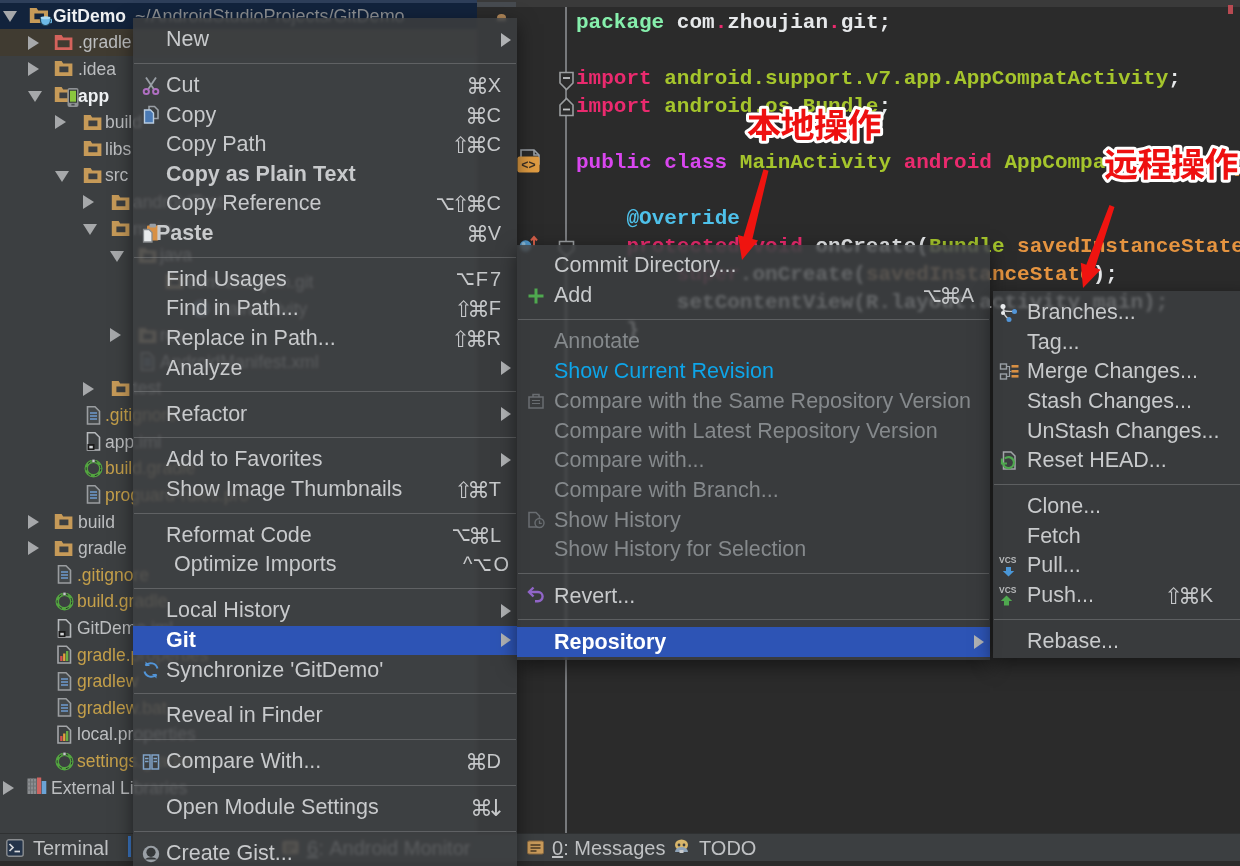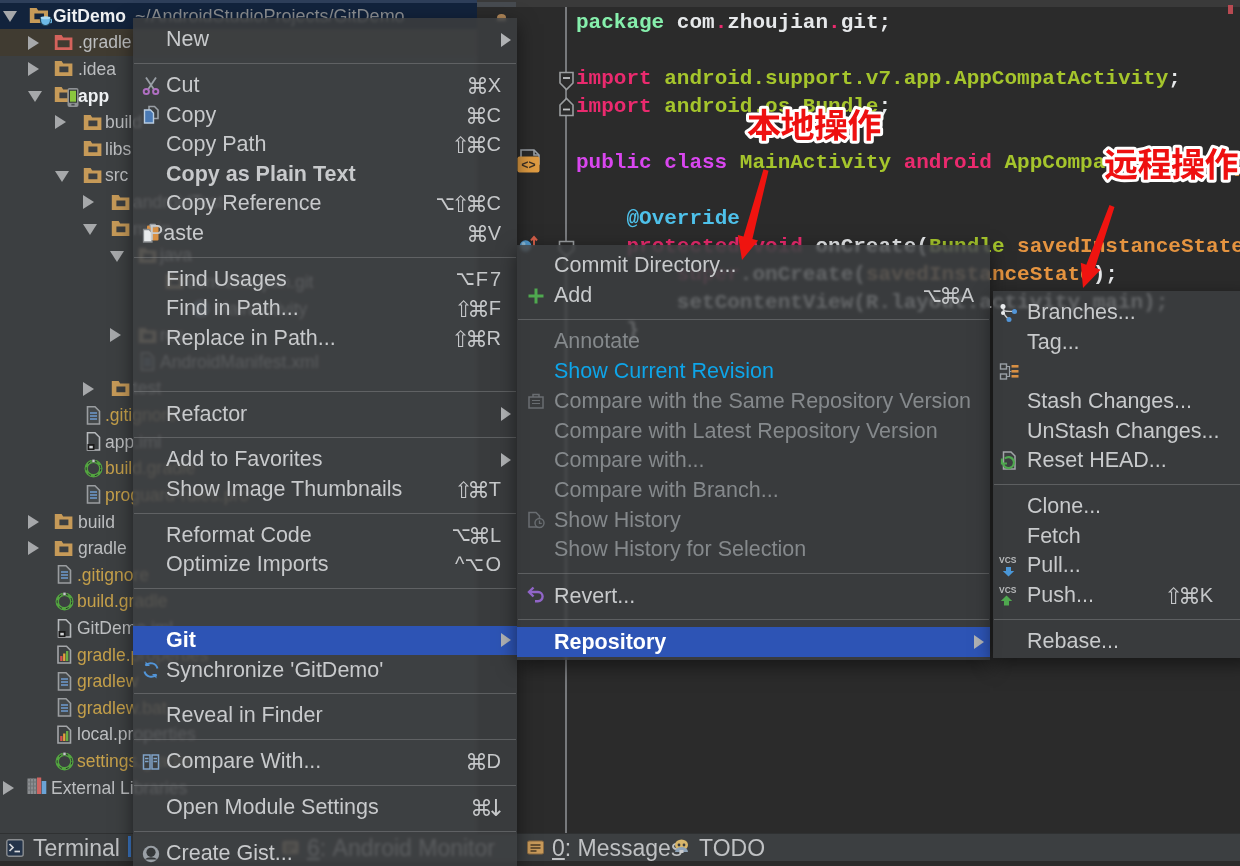--- a/index.html
+++ b/index.html
@@ -20,21 +20,21 @@
 .menu {position:absolute;background:rgba(61,64,67,0.78);-webkit-backdrop-filter:blur(1.5px) saturate(0.35);backdrop-filter:blur(1.5px) saturate(0.35);z-index:10;box-shadow:0 6px 18px rgba(0,0,0,0.5)}
 .mi {position:absolute;left:0;width:100%}
 .ml {position:absolute;top:0;height:100%;display:flex;align-items:center;font-size:21.5px;white-space:pre}
 .msc {position:absolute;top:0;height:100%;display:flex;align-items:center;font-size:20px;color:#c6c8ca;gap:1px}
 .msc span {margin-left:1px}
 .mic {position:absolute;top:50%;transform:translateY(-50%);width:22px;height:22px;display:flex;align-items:center;justify-content:center}
 .marr {position:absolute;right:6px;top:50%;margin-top:-7px;width:0;height:0;border-top:7px solid transparent;border-bottom:7px solid transparent;border-left:10px solid #b0b2b4}
 .msep {position:absolute;left:1px;right:1px;height:1px;background:rgba(130,132,134,0.5)}
 #bottombar {position:absolute;left:0;top:833px;width:1240px;height:28px;background:#3c3f41;z-index:5;border-top:1px solid #2f3132}
 #statusstrip {position:absolute;left:0;top:861px;width:1240px;height:5px;background:#2b2b2b;z-index:5}
-.bb {position:absolute;top:0;height:28px;display:flex;align-items:center;font-size:23px;color:#bfc1c3}
+.bb {position:absolute;top:0;height:28px;display:flex;align-items:center;font-size:20px;color:#bfc1c3}
 .ann {position:absolute;z-index:55}
 </style></head><body>
 <div id="stage">
 <div id="tree">
       <div class="trow" style="top:2.7px;background:#12233c;">
         <div class="tri-v" style="left:3px;top:8.3px"></div>
         <div class="ti" style="left:28px"><svg width="24" height="23" viewBox="0 0 24 23">
             <path fill-rule="evenodd" d="M1.8 18 V3 H8.6 L10.2 5.6 H20 V18 Z M6.4 8.6 H16 V14.2 H6.4 Z" fill="#c69a58"></path>
             <path d="M12.5 12.5 h10 v3.2 a5 4.8 0 0 1 -10 0 Z" fill="#6cb8e6" stroke="#24465a" stroke-width="1.2"></path>
             <ellipse cx="17.5" cy="12.8" rx="4.8" ry="1.5" fill="#a8d8f2"></ellipse>
@@ -372,21 +372,21 @@
         </div>
       </div>
       <div class="mi" style="top:200.7px;height:29.6px;">
         <div class="mic" style="left:7px">
           <svg width="20" height="20" viewBox="0 0 20 20">
             <rect x="6" y="2.5" width="11.5" height="15" rx="1" fill="#d89044"></rect>
             <rect x="8.5" y="0.8" width="6.5" height="3.6" rx="1" fill="#9aa0a6"></rect>
             <path d="M2.5 6.5 H8 L11 9.5 V19 H2.5 Z" fill="#e8eaec" stroke="#878a8d" stroke-width="1.3"></path>
           </svg>
         </div>
-        <div class="ml" style="left:16px;color:#c8cacc;font-weight:normal">Paste</div>
+        <div class="ml" style="left:23px;color:#c8cacc;font-weight:bold">Paste</div>
         <div class="msc" style="right:16px">
           <svg class="ks" style="width:17.0px;height:17px;vertical-align:-1px" viewBox="0 0 17.00 17">
             <path fill="#c6c8ca" transform="translate(-2.70,17.01) scale(0.01094,-0.01094)" d="M876 630H1172V926H876ZM876 482V312Q876 184 783.5 92.5Q691 1 561.0 1.0Q431 1 339.0 93.0Q247 185 247 316Q247 444 339.0 537.0Q431 630 558 630H728V926H558Q431 926 339.0 1019.0Q247 1112 247 1241Q247 1371 339.0 1463.0Q431 1555 561.0 1555.0Q691 1555 783.5 1463.5Q876 1372 876 1244V1074H1172V1244Q1172 1372 1264.5 1463.5Q1357 1555 1487 1555Q1618 1555 1709.5 1463.0Q1801 1371 1801 1241Q1801 1112 1709.5 1019.0Q1618 926 1490 926H1320V630H1490Q1618 630 1709.5 537.0Q1801 444 1801 316Q1801 185 1709.5 93.0Q1618 1 1487 1Q1357 1 1264.5 92.5Q1172 184 1172 312V482ZM728 1074V1241Q728 1310 679.0 1358.5Q630 1407 561 1407Q493 1407 444.0 1358.5Q395 1310 395.0 1241.0Q395 1172 444.0 1123.0Q493 1074 562 1074ZM728 482H562Q493 482 444.0 433.0Q395 384 395 316Q395 247 444.0 198.0Q493 149 562 149Q630 149 679.0 198.0Q728 247 728 315ZM1320 1074H1487Q1555 1074 1604.0 1123.0Q1653 1172 1653.0 1241.0Q1653 1310 1604.5 1358.5Q1556 1407 1487.0 1407.0Q1418 1407 1369.0 1358.5Q1320 1310 1320 1241ZM1320 482V315Q1320 247 1369.0 198.0Q1418 149 1487.0 149.0Q1556 149 1604.5 198.0Q1653 247 1653 316Q1653 384 1604.0 433.0Q1555 482 1487 482Z"></path>
           </svg>
           <span>V</span>
         </div>
       </div>
       <div class="msep" style="top:238.5px"></div>
       <div class="mi" style="top:246.7px;height:29.6px;">
         <div class="ml" style="left:33px;color:#c8cacc;font-weight:normal">Find Usages</div>
@@ -414,20 +414,24 @@
         <div class="ml" style="left:33px;color:#c8cacc;font-weight:normal">Replace in Path...</div>
         <div class="msc" style="right:16px">
           <svg class="ks" style="width:11.2px;height:17px;vertical-align:-1px" viewBox="0 0 11.19 17">
             <path fill="#c6c8ca" transform="translate(-3.85,17.00) scale(0.01101,-0.01101)" d="M1124 1136 858 1402 592 1136H723V100H993V1136ZM350 1036 858 1544 1366 1036H1093V0H623V1036Z"></path>
           </svg>
           <svg class="ks" style="width:17.0px;height:17px;vertical-align:-1px" viewBox="0 0 17.00 17">
             <path fill="#c6c8ca" transform="translate(-2.70,17.01) scale(0.01094,-0.01094)" d="M876 630H1172V926H876ZM876 482V312Q876 184 783.5 92.5Q691 1 561.0 1.0Q431 1 339.0 93.0Q247 185 247 316Q247 444 339.0 537.0Q431 630 558 630H728V926H558Q431 926 339.0 1019.0Q247 1112 247 1241Q247 1371 339.0 1463.0Q431 1555 561.0 1555.0Q691 1555 783.5 1463.5Q876 1372 876 1244V1074H1172V1244Q1172 1372 1264.5 1463.5Q1357 1555 1487 1555Q1618 1555 1709.5 1463.0Q1801 1371 1801 1241Q1801 1112 1709.5 1019.0Q1618 926 1490 926H1320V630H1490Q1618 630 1709.5 537.0Q1801 444 1801 316Q1801 185 1709.5 93.0Q1618 1 1487 1Q1357 1 1264.5 92.5Q1172 184 1172 312V482ZM728 1074V1241Q728 1310 679.0 1358.5Q630 1407 561 1407Q493 1407 444.0 1358.5Q395 1310 395.0 1241.0Q395 1172 444.0 1123.0Q493 1074 562 1074ZM728 482H562Q493 482 444.0 433.0Q395 384 395 316Q395 247 444.0 198.0Q493 149 562 149Q630 149 679.0 198.0Q728 247 728 315ZM1320 1074H1487Q1555 1074 1604.0 1123.0Q1653 1172 1653.0 1241.0Q1653 1310 1604.5 1358.5Q1556 1407 1487.0 1407.0Q1418 1407 1369.0 1358.5Q1320 1310 1320 1241ZM1320 482V315Q1320 247 1369.0 198.0Q1418 149 1487.0 149.0Q1556 149 1604.5 198.0Q1653 247 1653 316Q1653 384 1604.0 433.0Q1555 482 1487 482Z"></path>
           </svg>
           <span>R</span>
         </div>
+      </div>
+      <div class="mi" style="top:335.3px;height:29.6px;">
+        <div class="ml" style="left:33px;color:#c8cacc;font-weight:normal">Analyze</div>
+        <div class="marr"></div>
       </div>
       <div class="msep" style="top:373.1px"></div>
       <div class="mi" style="top:381.3px;height:29.6px;">
         <div class="ml" style="left:33px;color:#c8cacc;font-weight:normal">Refactor</div>
         <div class="marr"></div>
       </div>
       <div class="msep" style="top:419.0px"></div>
       <div class="mi" style="top:427.2px;height:29.6px;">
         <div class="ml" style="left:33px;color:#c8cacc;font-weight:normal">Add to Favorites</div>
         <div class="marr"></div>
@@ -450,31 +454,35 @@
         <div class="msc" style="right:16px">
           <svg class="ks" style="width:18px;height:14px;vertical-align:0px" viewBox="0 0 18 14">
             <path d="M1 2.2 H6 L12 12 H17.5 M10.5 2.2 H17.5" fill="none" stroke="#c6c8ca" stroke-width="1.8"></path>
           </svg>
           <svg class="ks" style="width:17.0px;height:17px;vertical-align:-1px" viewBox="0 0 17.00 17">
             <path fill="#c6c8ca" transform="translate(-2.70,17.01) scale(0.01094,-0.01094)" d="M876 630H1172V926H876ZM876 482V312Q876 184 783.5 92.5Q691 1 561.0 1.0Q431 1 339.0 93.0Q247 185 247 316Q247 444 339.0 537.0Q431 630 558 630H728V926H558Q431 926 339.0 1019.0Q247 1112 247 1241Q247 1371 339.0 1463.0Q431 1555 561.0 1555.0Q691 1555 783.5 1463.5Q876 1372 876 1244V1074H1172V1244Q1172 1372 1264.5 1463.5Q1357 1555 1487 1555Q1618 1555 1709.5 1463.0Q1801 1371 1801 1241Q1801 1112 1709.5 1019.0Q1618 926 1490 926H1320V630H1490Q1618 630 1709.5 537.0Q1801 444 1801 316Q1801 185 1709.5 93.0Q1618 1 1487 1Q1357 1 1264.5 92.5Q1172 184 1172 312V482ZM728 1074V1241Q728 1310 679.0 1358.5Q630 1407 561 1407Q493 1407 444.0 1358.5Q395 1310 395.0 1241.0Q395 1172 444.0 1123.0Q493 1074 562 1074ZM728 482H562Q493 482 444.0 433.0Q395 384 395 316Q395 247 444.0 198.0Q493 149 562 149Q630 149 679.0 198.0Q728 247 728 315ZM1320 1074H1487Q1555 1074 1604.0 1123.0Q1653 1172 1653.0 1241.0Q1653 1310 1604.5 1358.5Q1556 1407 1487.0 1407.0Q1418 1407 1369.0 1358.5Q1320 1310 1320 1241ZM1320 482V315Q1320 247 1369.0 198.0Q1418 149 1487.0 149.0Q1556 149 1604.5 198.0Q1653 247 1653 316Q1653 384 1604.0 433.0Q1555 482 1487 482Z"></path>
           </svg>
           <span>L</span>
         </div>
       </div>
-      <div class="mi" style="top:532.2px;height:29.6px;">
+      <div class="mi" style="top:532.2px;height:29.6px;margin-left:8px;">
         <div class="ml" style="left:33px;color:#c8cacc;font-weight:normal">Optimize Imports</div>
         <div class="msc" style="right:16px">
           <span>^</span>
           <svg class="ks" style="width:18px;height:14px;vertical-align:0px" viewBox="0 0 18 14">
             <path d="M1 2.2 H6 L12 12 H17.5 M10.5 2.2 H17.5" fill="none" stroke="#c6c8ca" stroke-width="1.8"></path>
           </svg>
           <span>O</span>
         </div>
       </div>
       <div class="msep" style="top:570.0px"></div>
+      <div class="mi" style="top:578.2px;height:29.6px;">
+        <div class="ml" style="left:33px;color:#c8cacc;font-weight:normal">Local History</div>
+        <div class="marr"></div>
+      </div>
       <div class="mi" style="top:607.7px;height:29.6px;background:#2d54b5;">
         <div class="ml" style="left:33px;color:#fff;font-weight:bold">Git</div>
         <div class="marr"></div>
       </div>
       <div class="mi" style="top:637.3px;height:29.6px;">
         <div class="mic" style="left:7px">
           <svg width="20" height="20" viewBox="0 0 20 20">
             <path d="M16.5 8.5 A7 7 0 0 0 4.5 5.5 M3.5 11.5 A7 7 0 0 0 15.5 14.5" stroke="#5295d8" stroke-width="2" fill="none"></path>
             <path d="M4.5 1.5 v4.5 h4.5 Z" fill="#5295d8"></path>
             <path d="M15.5 18.5 v-4.5 h-4.5 Z" fill="#5295d8"></path>
@@ -623,20 +631,21 @@
         <div class="mic" style="left:5px">
           <svg width="22" height="22" viewBox="0 0 22 22">
             <rect x="2.5" y="3" width="6" height="5" fill="none" stroke="#9aa0a6" stroke-width="1.4"></rect>
             <rect x="2.5" y="13" width="6" height="5" fill="none" stroke="#9aa0a6" stroke-width="1.4"></rect>
             <path d="M8.5 5.5 h3 v10 h-3 M11.5 10.5 h2" stroke="#9aa0a6" stroke-width="1.2" fill="none"></path>
             <rect x="13.5" y="4" width="7" height="2.6" fill="#d89044"></rect>
             <rect x="13.5" y="9" width="7" height="2.6" fill="#d89044"></rect>
             <rect x="13.5" y="14" width="7" height="2.6" fill="#d89044"></rect>
           </svg>
         </div>
+        <div class="ml" style="left:34px;color:#c8cacc;font-weight:normal">Merge Changes...</div>
       </div>
       <div class="mi" style="top:95.8px;height:29.6px;">
         <div class="ml" style="left:34px;color:#c8cacc;font-weight:normal">Stash Changes...</div>
       </div>
       <div class="mi" style="top:125.4px;height:29.6px;">
         <div class="ml" style="left:34px;color:#c8cacc;font-weight:normal">UnStash Changes...</div>
       </div>
       <div class="mi" style="top:155.0px;height:29.6px;">
         <div class="mic" style="left:5px">
           <svg width="22" height="22" viewBox="0 0 22 22">

